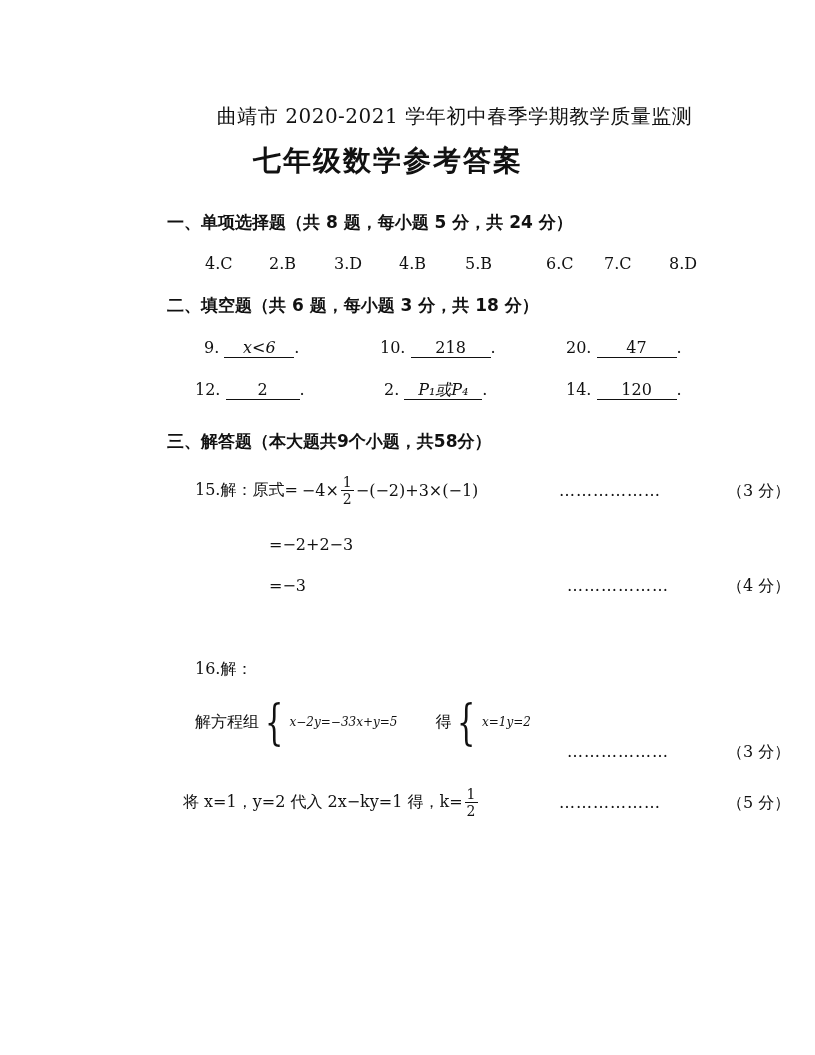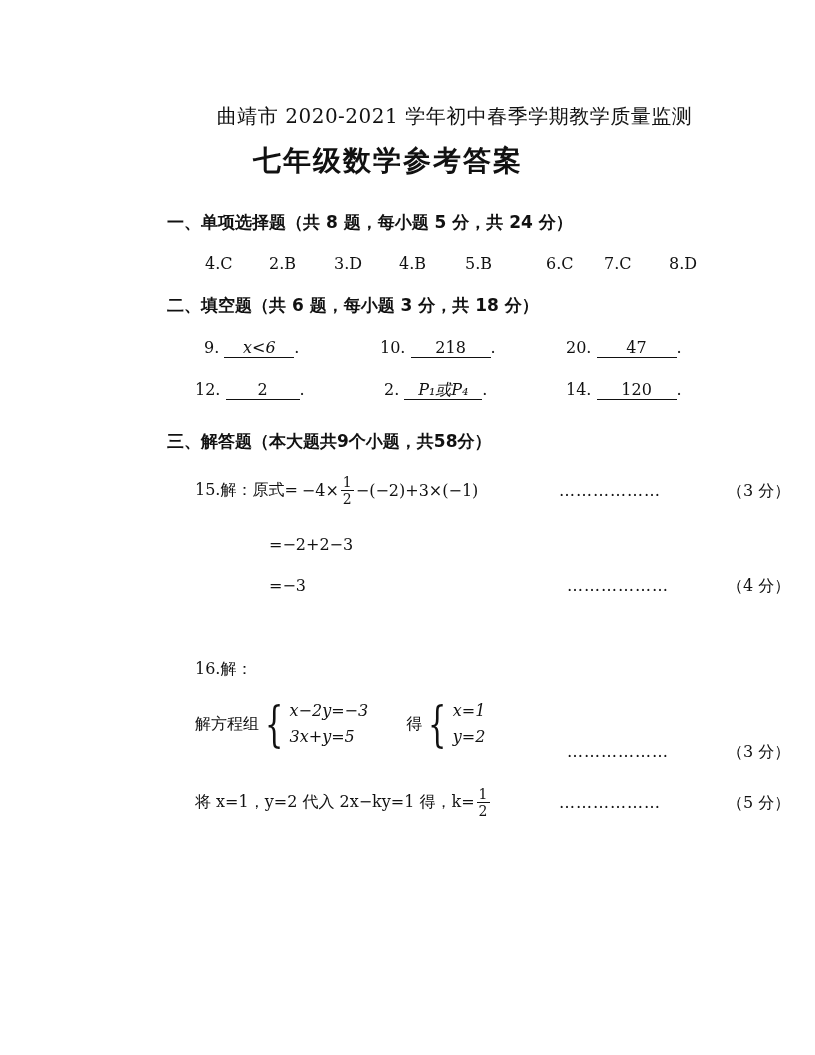--- a/index.html
+++ b/index.html
@@ -15,21 +15,21 @@
     .mc { font-size: 16px; }
     .blank { display: inline-block; border-bottom: 1px solid #111; text-align: center; padding: 0 4px; line-height: 18px; }
     .it { font-style: italic; }
     .body { font-size: 16px; }
     .dots { font-size: 16px; letter-spacing: 1px; }
     .score { font-size: 16px; margin-left: 40px; }
     .frac { display: inline-flex; flex-direction: column; align-items: center; vertical-align: middle; font-size: 14px; line-height: 16px; margin: 0 2px; }
     .frac .num { border-bottom: 1px solid #111; padding: 0 2px; }
     .frac .den { padding: 0 2px; }
     .brace { font-size: 48px; font-weight: 200; line-height: 48px; transform: scaleX(0.6); display: inline-block; }
-    .sys { display: inline-flex; flex-direction: column; vertical-align: middle; font-size: 16px; line-height: 26px; }
+    .sys { display: inline-flex; vertical-align: middle; font-size: 12px; line-height: 26px; }
   </style>
 </head>
 <body>
 
 <div class="abs title1">曲靖市 2020-2021 学年初中春季学期教学质量监测</div>
 <div class="abs title2">七年级数学参考答案</div>
 
 <div class="abs sec" style="top:211px;">一、单项选择题（共 8 题，每小题 5 分，共 24 分）</div>
 <div class="abs mc" style="top:254px; left:158px;">4.C</div>
 <div class="abs mc" style="top:254px; left:222px;">2.B</div>
@@ -98,21 +98,21 @@
   <span style="margin-left:38px;">得</span>
   <span class="brace">{</span>
   <span class="sys it">
     <span>x=1</span>
     <span>y=2</span>
   </span>
 </div>
 <div class="abs dots" style="top:742px; left:520px;">………………</div>
 <div class="abs score" style="top:742px; left:640px;">（3 分）</div>
 
-<div class="abs body" style="top:786px; left:148px; display:flex; align-items:center;text-align:right;">
+<div class="abs body" style="top:786px; left:136px; display:flex; align-items:center;text-align:right;">
   <span>将 x=1，y=2 代入 2x−ky=1 得，k=</span>
   <span class="frac">
     <span class="num">1</span>
     <span class="den">2</span>
   </span>
 </div>
 <div class="abs dots" style="top:793px; left:512px;">………………</div>
 <div class="abs score" style="top:793px; left:640px;">（5 分）</div>
 
 </body></html>

